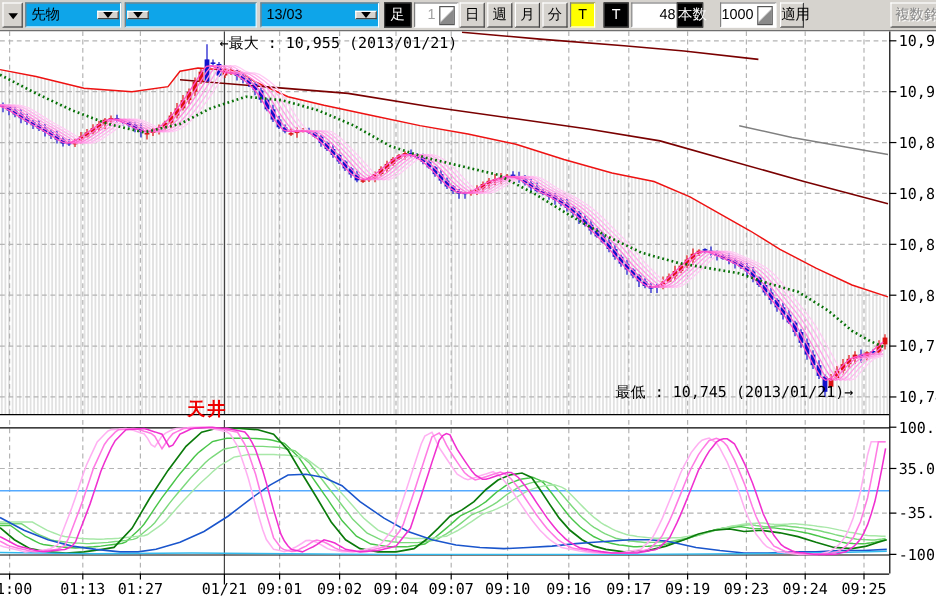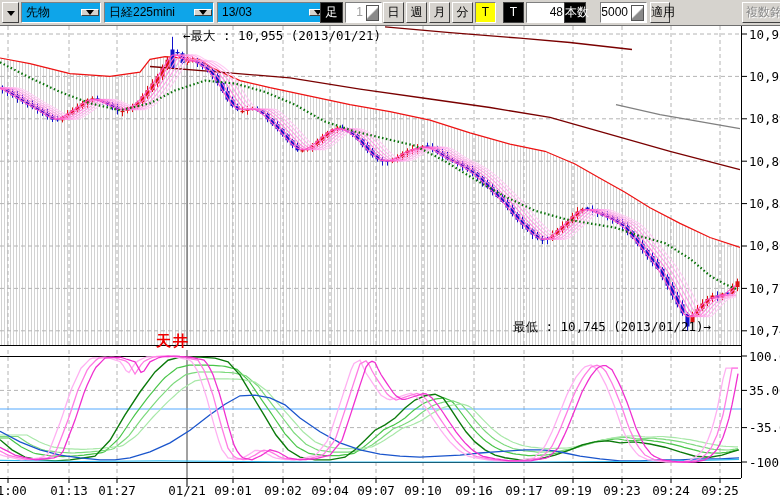--- a/index.html
+++ b/index.html
@@ -36,27 +36,26 @@
     </div>
 
     <div class="tb combo" style="left:21px;width:80px">
       <span class="txt">先物</span>
       <span class="arrow">
           <span class="tri"></span>
         </span>
     </div>
 
     <div class="tb combo" style="left:104px;width:110px">
-      <span class="txt">日経225mini</span>
       <span class="arrow">
           <span class="tri"></span>
         </span>
     </div>
 
-    <div class="tb combo" style="left:217px;width:112px">
+    <div class="tb combo" style="left:217px;width:99px">
       <span class="txt">13/03</span>
       <span class="arrow">
           <span class="tri"></span>
         </span>
     </div>
 
     <div class="tb blacklab" style="left:320px;width:23px">足</div>
 
     <div class="tb inputbox" style="left:345px;width:37px">
       <span class="val dim">1</span>
@@ -72,21 +71,21 @@
     <div class="tb blacklab" style="left:503px;width:21px">T</div>
 
     <div class="tb inputbox" style="left:526px;width:56px">
       <span class="val">48</span>
       <span class="spin"></span>
     </div>
 
     <div class="tb blacklab" style="left:564px;width:22px">本数</div>
 
     <div class="tb inputbox" style="left:600px;width:47px">
-      <span class="val">5000</span>
+      <span class="val">1000</span>
       <span class="spin"></span>
     </div>
 
     <div class="tb raised" style="left:650px;width:20px">適用</div>
 
     <div class="tb raised graytext" style="left:742px;width:56px">複数銘柄</div>
   </div>
 
   <svg id="chart" width="780" height="501" viewBox="0 0 780 501">
       <defs>

